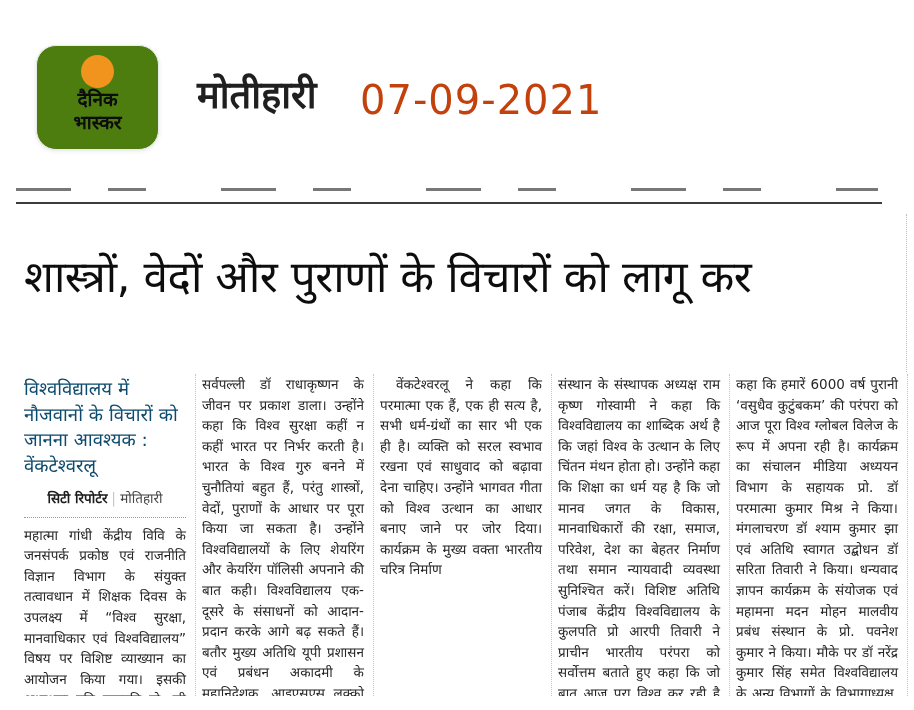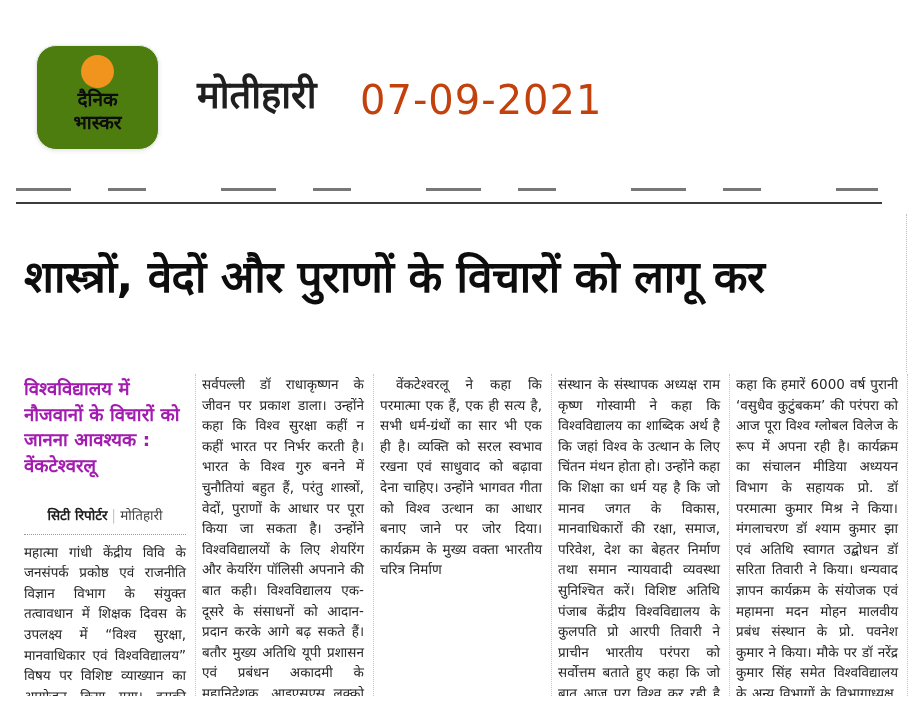--- a/index.html
+++ b/index.html
@@ -96,21 +96,21 @@
   .kicker .k-label { color: #d11f26; font-weight: 800; }
   .kicker .k-bullet { color: #d11f26; font-weight: 800; padding: 0 4px; }
   .kicker .k-text { color: #2e2e2e; font-weight: 600; }
 
   
   .headline {
     position: absolute;
     left: 24px; top: 248px;
     width: 868px;
     color: #0d0d0d;
-    font-weight: 700;
+    font-weight: 400;
     font-size: 44px;
     line-height: 57px;
     letter-spacing: -0.5px;
     white-space: nowrap;
   }
 
   
   .body-row {
     position: absolute;
     left: 24px; top: 374px;
@@ -124,30 +124,30 @@
     border-right: 1px dotted #c4c4c4;
     overflow: hidden;
     font-size: 13.5px;
     line-height: 20.6px;
     text-align: justify;
     color: #262626;
   }
   .col:last-child { margin-right: 0; }
   .subhead {
     font-size: 18.5px;
-    font-weight: 700;
+    font-weight: 400;
     line-height: 25.5px;
-    color: #a21caf;
+    color: #0c4a6e;
     text-align: left;
     padding-top: 2px;
   }
   .byline {
     text-align: center;
     font-size: 13.5px;
-    margin-top: 27px;
+    margin-top: 10px;
     color: #333;
     white-space: nowrap;
   }
   .byline .rep { font-weight: 700; color: #1c1c1c; }
   .byline .sep { color: #999; padding: 0 4px; font-weight: 300; }
   .byline .city { font-weight: 400; color: #444; }
   .dotrule {
     border-top: 1.5px dotted #9a9a9a;
     margin: 8px 0 7px 0;
   }

